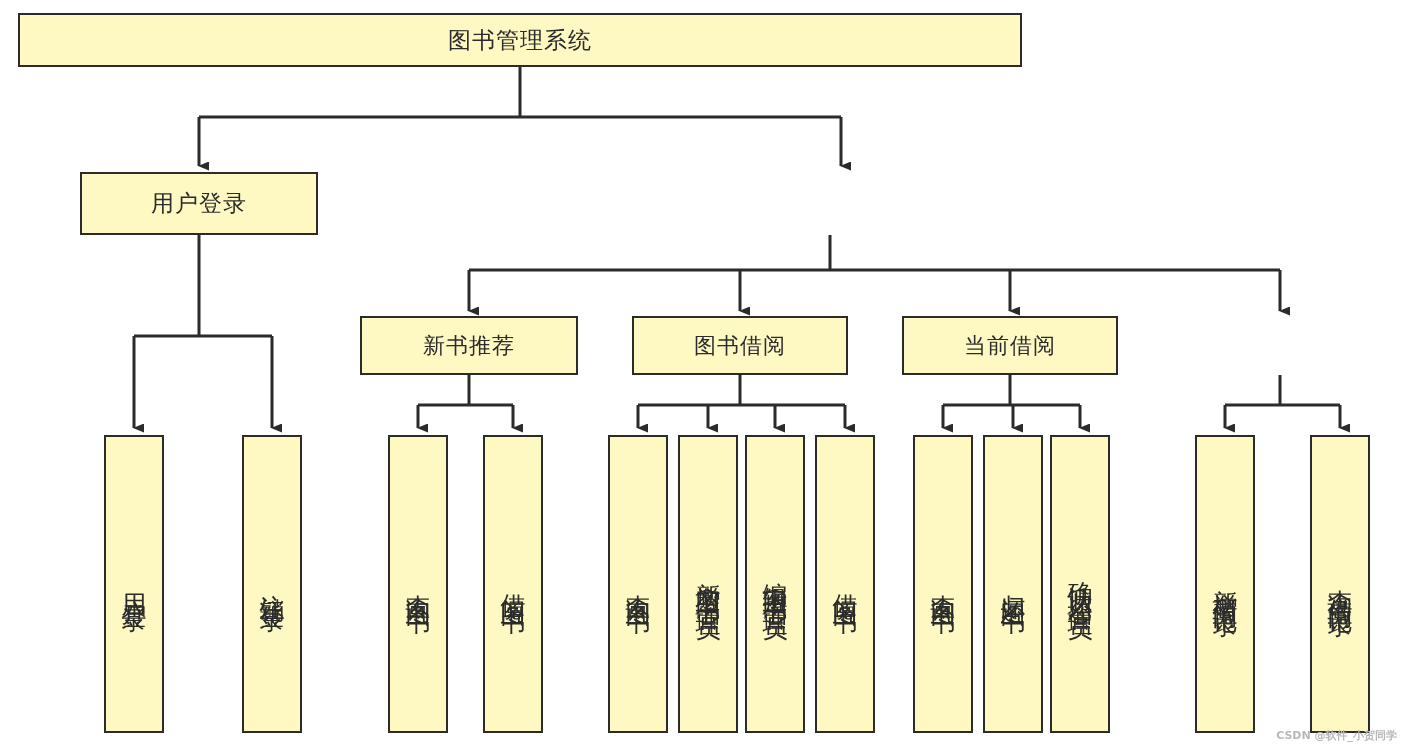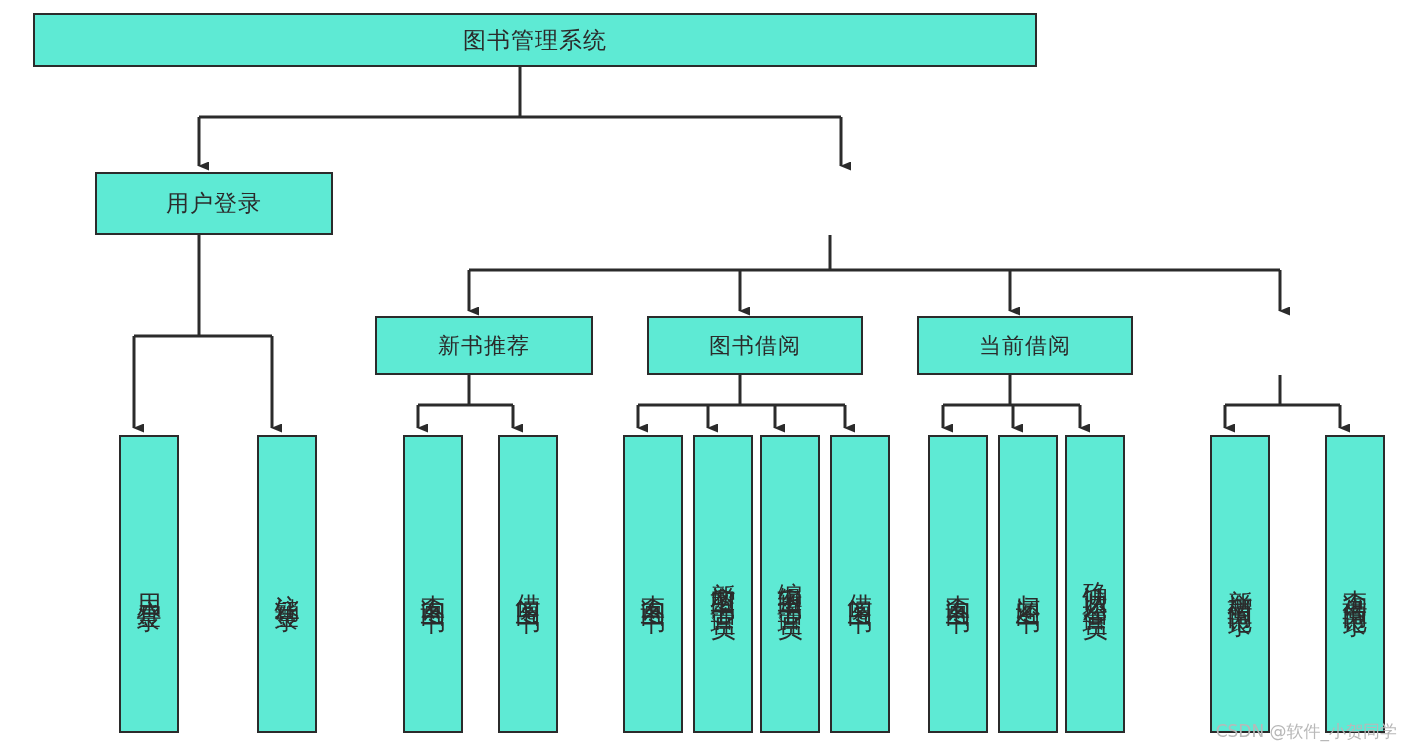--- a/index.html
+++ b/index.html
@@ -18,22 +18,21 @@
     position: absolute;
     left: 0;
     top: 0;
     width: 1405px;
     height: 747px;
   }
   .node-box {
     position: absolute;
     box-sizing: border-box;
     border: 2.5px solid #2b2b2b;
-    background: #5eead4;
-    margin-left: 15px;
+    background: #fef9c3;
   }
   .node-label {
     position: absolute;
     left: 0;
     top: 0;
     width: 100%;
     height: 100%;
     display: flex;
     align-items: center;
     justify-content: center;
@@ -58,24 +57,25 @@
     left: 0;
     top: 0;
     width: 1405px;
     height: 747px;
     pointer-events: none;
   }
   #watermark {
     position: absolute;
     right: 8px;
     bottom: 4px;
-    font-size: 17px;
+    font-size: 11px;
     color: #b8b8b8;
     white-space: nowrap;
     user-select: none;
+    font-weight: bold;
   }
 </style>
 </head>
 <body>
 
 <div id="diagram-root">
 
   <svg id="connectors" viewBox="0 0 1405 747">
     <defs>
       <marker id="arrowhead" markerWidth="9" markerHeight="11" refX="4.5" refY="10" orient="auto" markerUnits="userSpaceOnUse">

